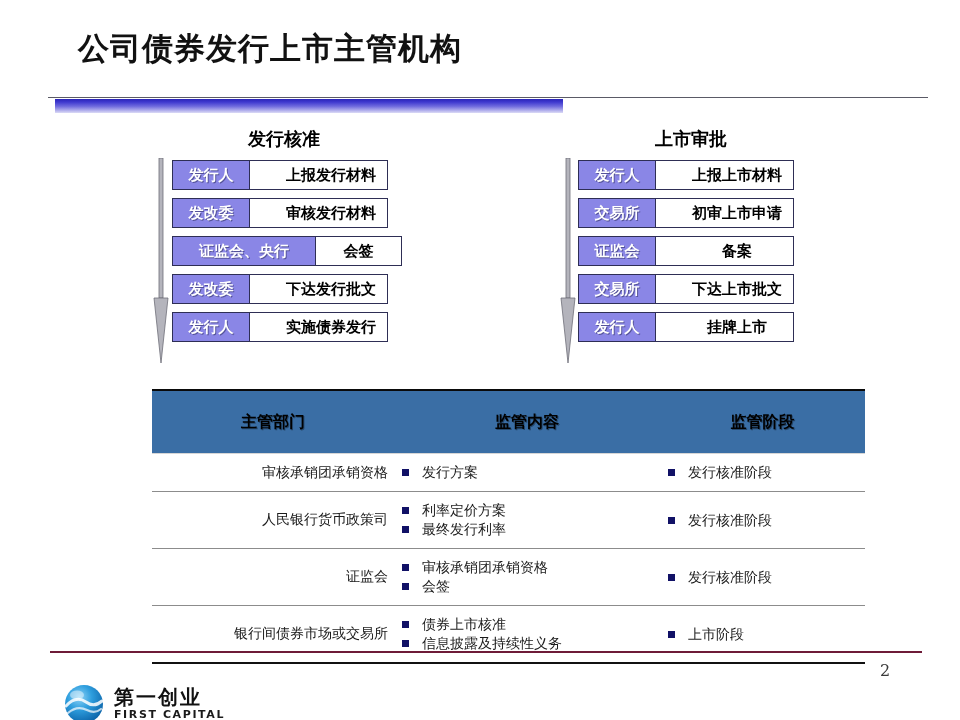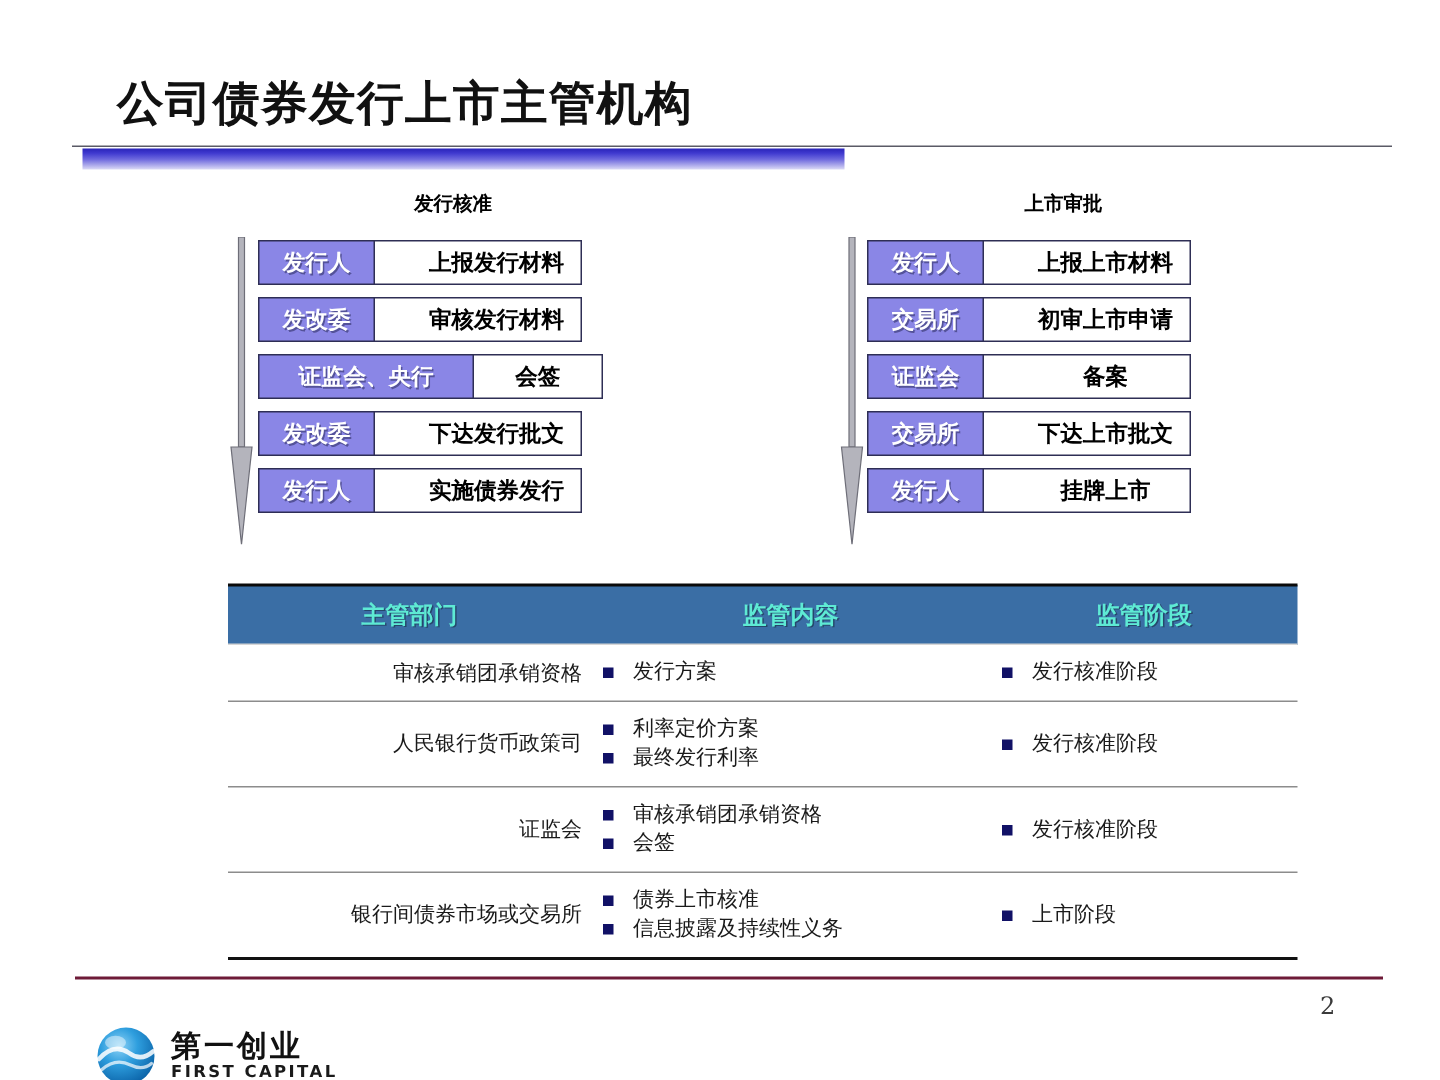--- a/index.html
+++ b/index.html
@@ -13,21 +13,21 @@
     position: relative;
     overflow: hidden;
     font-family: "DejaVu Sans", "Liberation Sans", sans-serif;
     color: #000000;
   }
 
   
   #slide-title {
     position: absolute;
     left: 78px;
-    top: 48px;
+    top: 28px;
     font-size: 31px;
     font-weight: 700;
     letter-spacing: 1px;
     color: #111111;
     white-space: nowrap;
     font-family: "DejaVu Serif", "Liberation Serif", serif;
   }
   #header-hairline {
     position: absolute;
     left: 48px;
@@ -41,26 +41,25 @@
     left: 55px;
     top: 99px;
     width: 508px;
     height: 14px;
     background: linear-gradient(to bottom, #2a24b8 0%, #3f39cf 22%, #6f6ade 52%, #a9a6ea 78%, #dcdbf6 100%);
   }
 
   
   .flow-title {
     position: absolute;
-    font-size: 13px;
+    font-size: 18px;
     font-weight: 700;
     color: #000;
     font-family: "DejaVu Serif", "Liberation Serif", serif;
     white-space: nowrap;
-    margin-left: 28px;
   }
   #flow-title-left  { left: 248px; top: 127px; }
   #flow-title-right { left: 655px; top: 127px; }
 
   .flow-arrow {
     position: absolute;
     width: 16px;
     height: 205px;
   }
   #flow-arrow-left  { left: 153px; top: 158px; }
@@ -115,25 +114,25 @@
   #supervision-table {
     position: absolute;
     left: 152px;
     top: 389px;
     width: 653px;
     border-collapse: collapse;
     table-layout: fixed;
   }
   #supervision-table thead th {
     background: #3a6ea5;
-    color: #5eead4;
+    color: #000000;
     font-size: 16px;
     font-weight: 700;
     height: 38px;
-    padding: 0 10px;
+    padding: 12px 10px;
     border-top: 2px solid #0a0a0a;
     text-shadow: 1px 1px 0 rgba(0,0,0,0.35);
     font-family: "DejaVu Serif", "Liberation Serif", serif;
   }
   #supervision-table thead th.th-dept   { text-align: center; width: 222px; }
   #supervision-table thead th.th-scope  { text-align: center; width: 246px; }
   #supervision-table thead th.th-stage  { text-align: center; width: 185px; }
 
   #supervision-table tbody tr { border-bottom: 1.5px solid #8c8c8c; }
   #supervision-table tbody tr:first-child { border-top: 1px solid #d6d6d6; }

